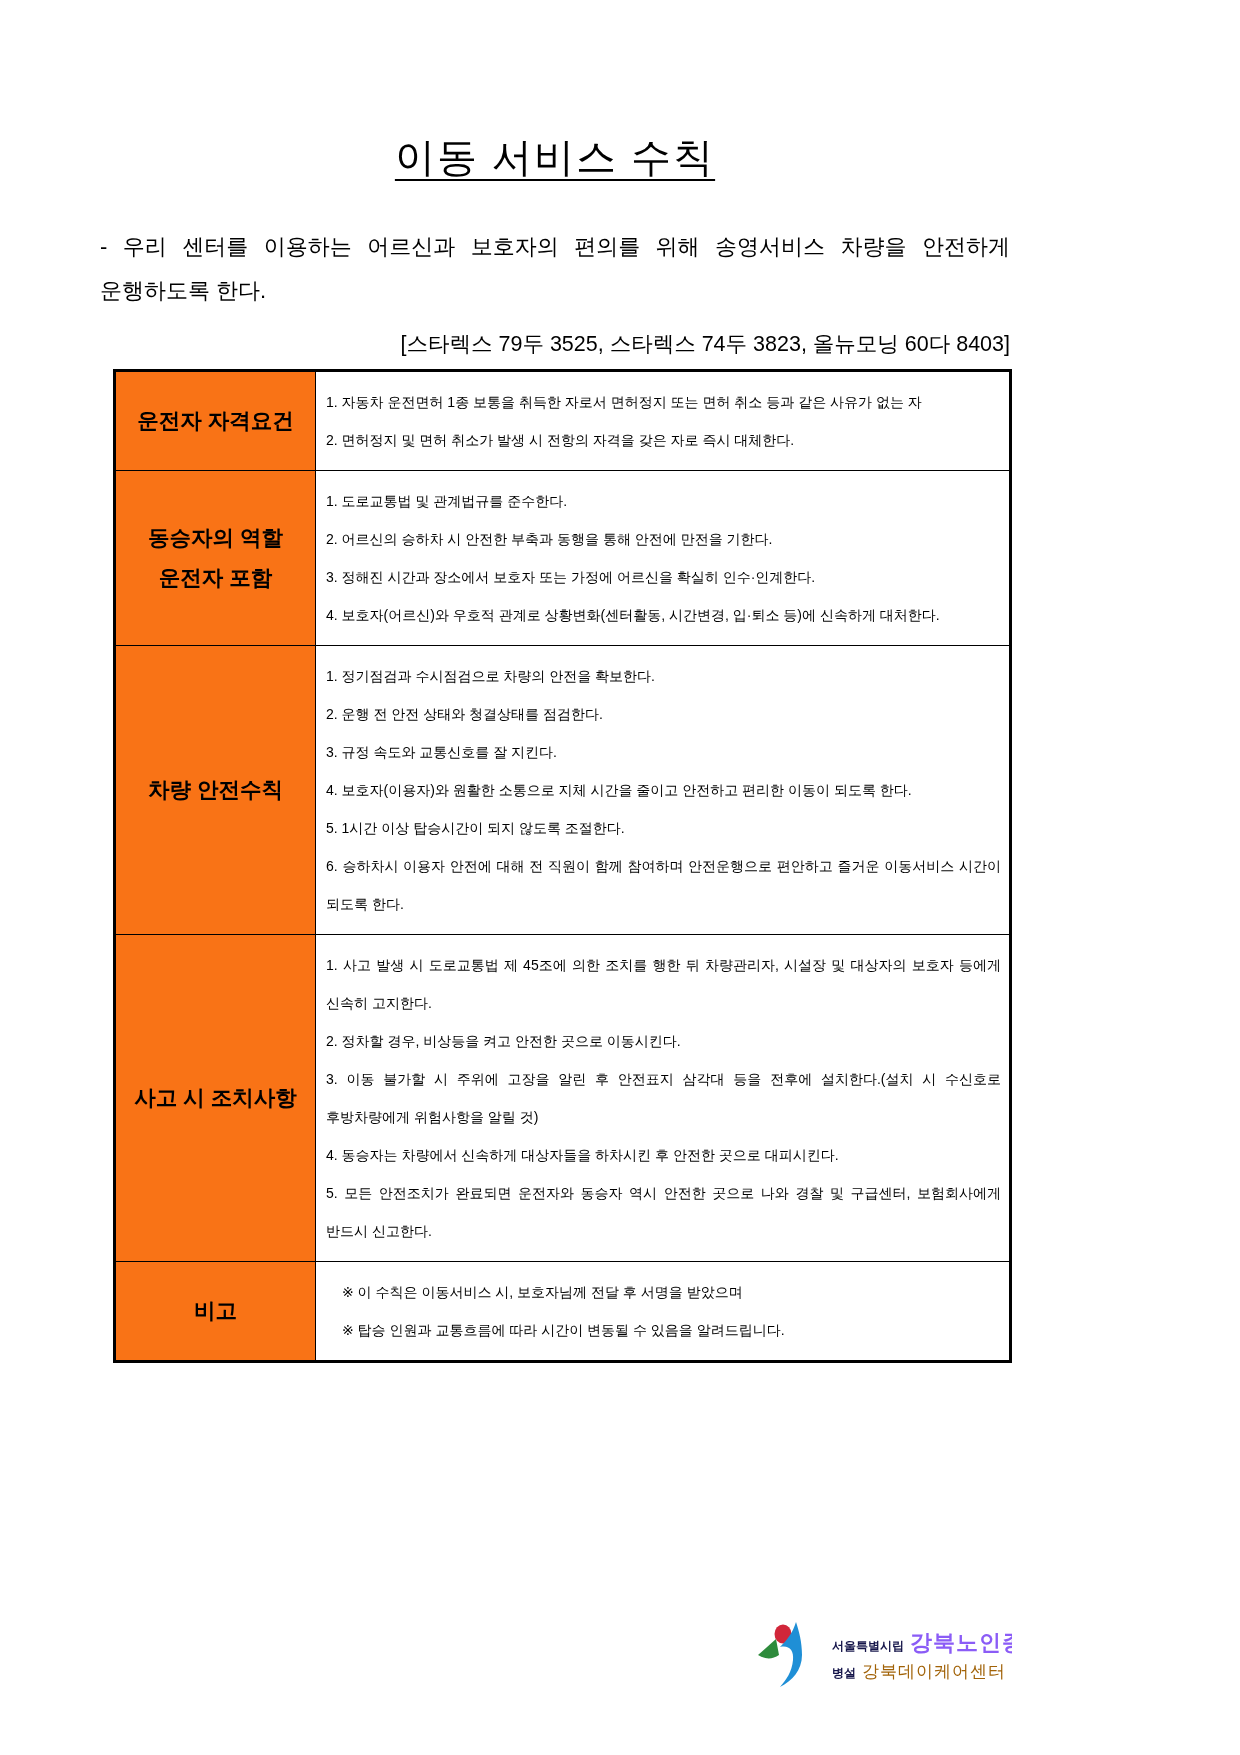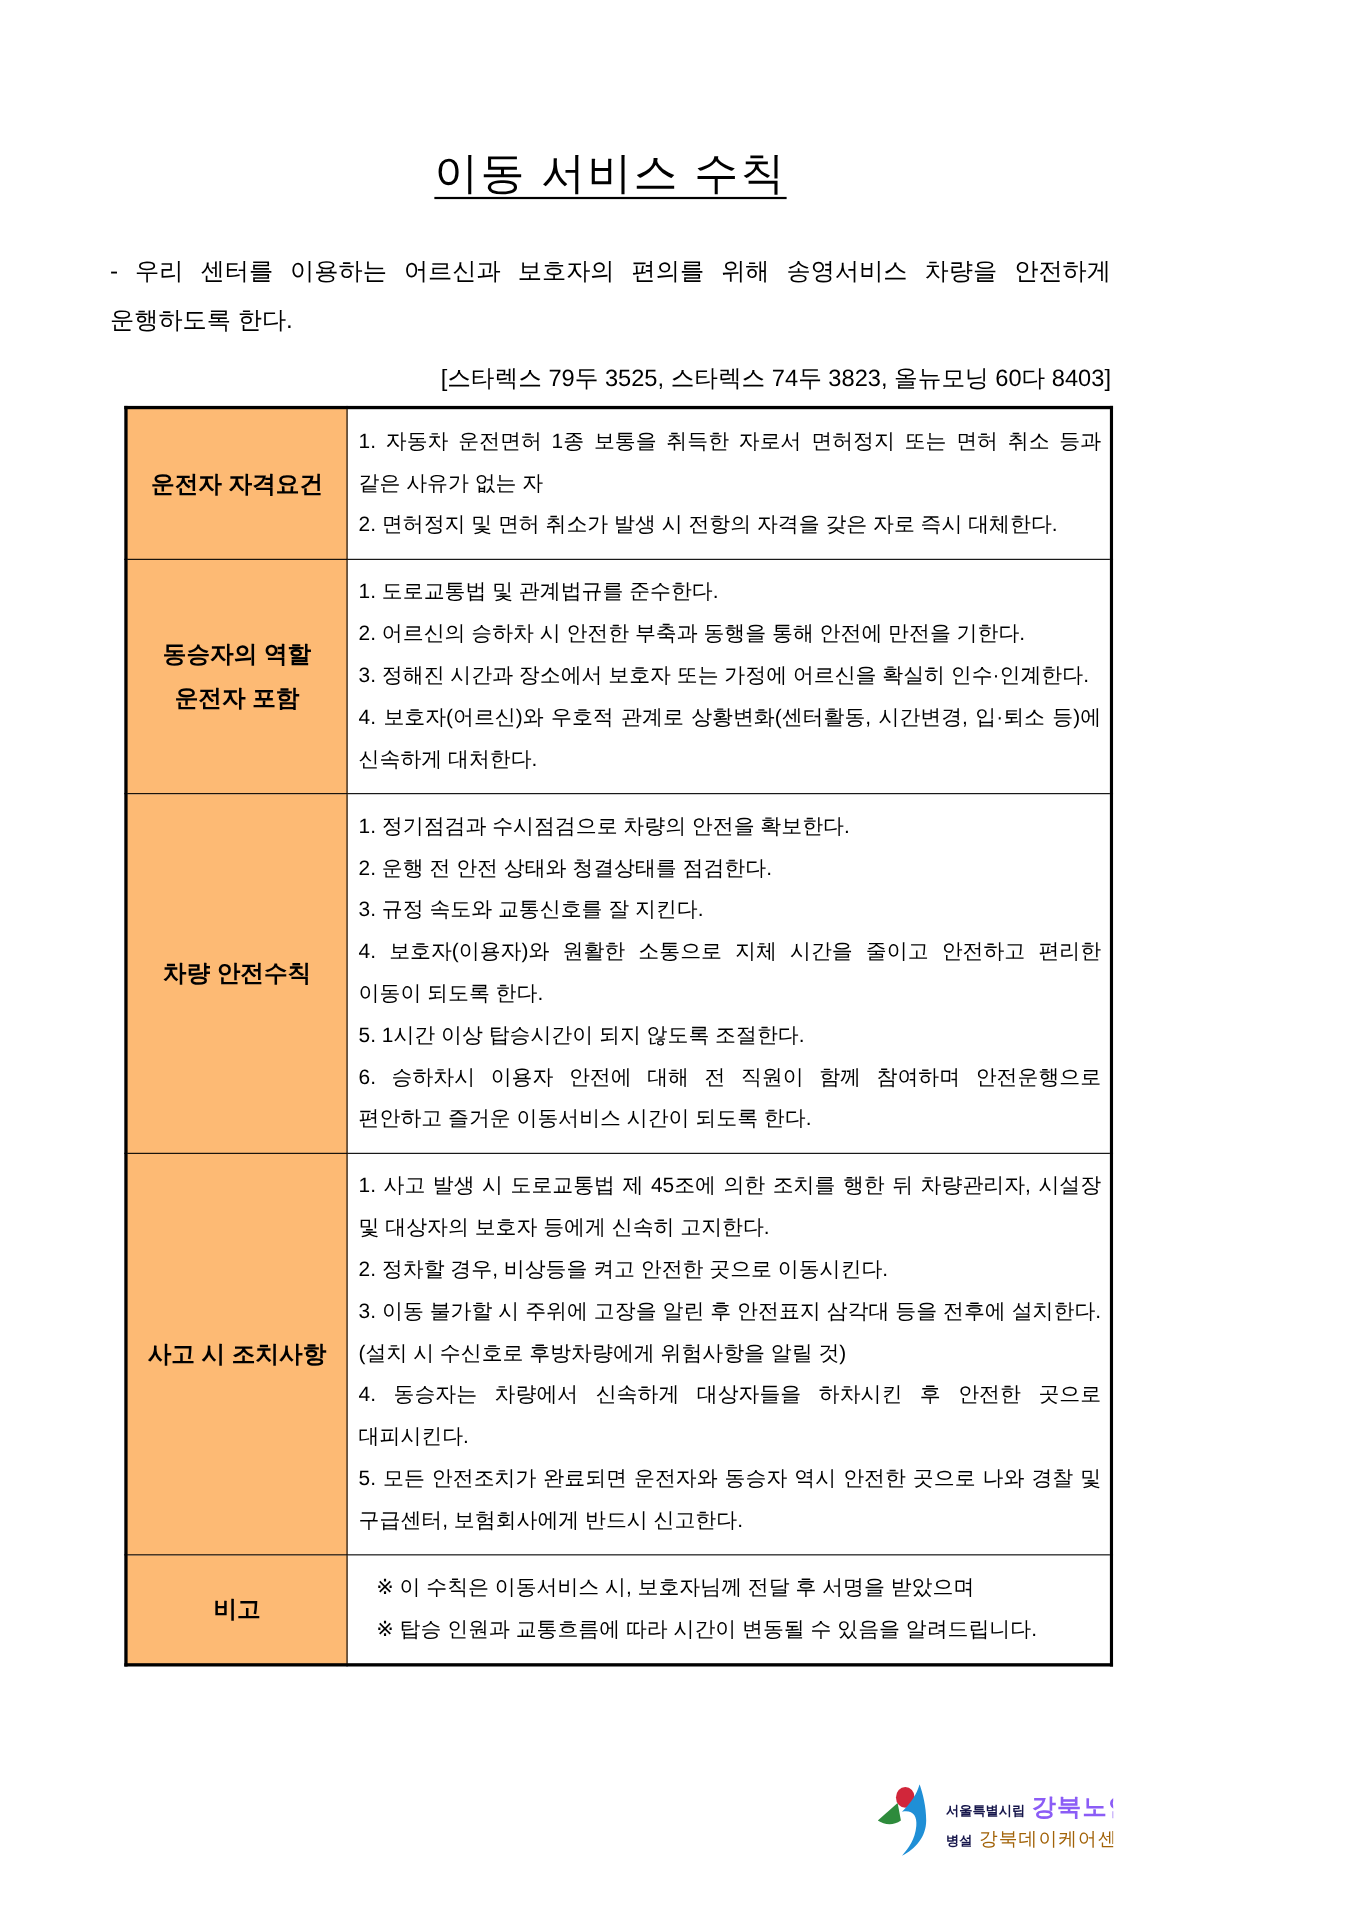--- a/index.html
+++ b/index.html
@@ -33,38 +33,38 @@
     width: 899px; table-layout: fixed;
     border-collapse: collapse;
     border: 3px solid #000;
   }
   table.rules-table td {
     border: 1.6px solid #000;
     vertical-align: middle;
   }
   td.hcell {
     width: 197px;
-    background: #fdba74;
+    background: #f97316;
     text-align: center;
     font-weight: bold; font-size: 21.5px; line-height: 40px;
   }
   td.ccell {
     padding: 11px 8px 11px 10px;
-    font-size: 19px;
+    font-size: 14px;
   }
   td.ccell p {
     margin: 0;
     line-height: 38px;
     text-align: justify; word-break: keep-all;
   }
   td.ccell.note p { padding-left: 16px; text-align: left; }
 
   .logo {
-    position: absolute; left: 796px; top: 1622px;
-    display: flex; align-items: center; gap: 12px;
+    position: absolute; left: 756px; top: 1622px;
+    display: flex; align-items: center; gap: 24px;
   }
   .logo-mark { width: 52px; height: 66px; flex: 0 0 auto; }
   .logo-text { display: flex; flex-direction: column; gap: 2px; }
   .logo-row { display: flex; align-items: baseline; gap: 6px; white-space: nowrap; }
   .logo-small { font-size: 12px; font-weight: bold; color: #15154a; }
   .logo-big1 { font-size: 22px; font-weight: bold; color: #8b5cf6; letter-spacing: 1px; }
   .logo-big2 { font-size: 17px; font-weight: normal; color: #a16207; letter-spacing: 1px; }
 </style>
 </head>
 <body>

